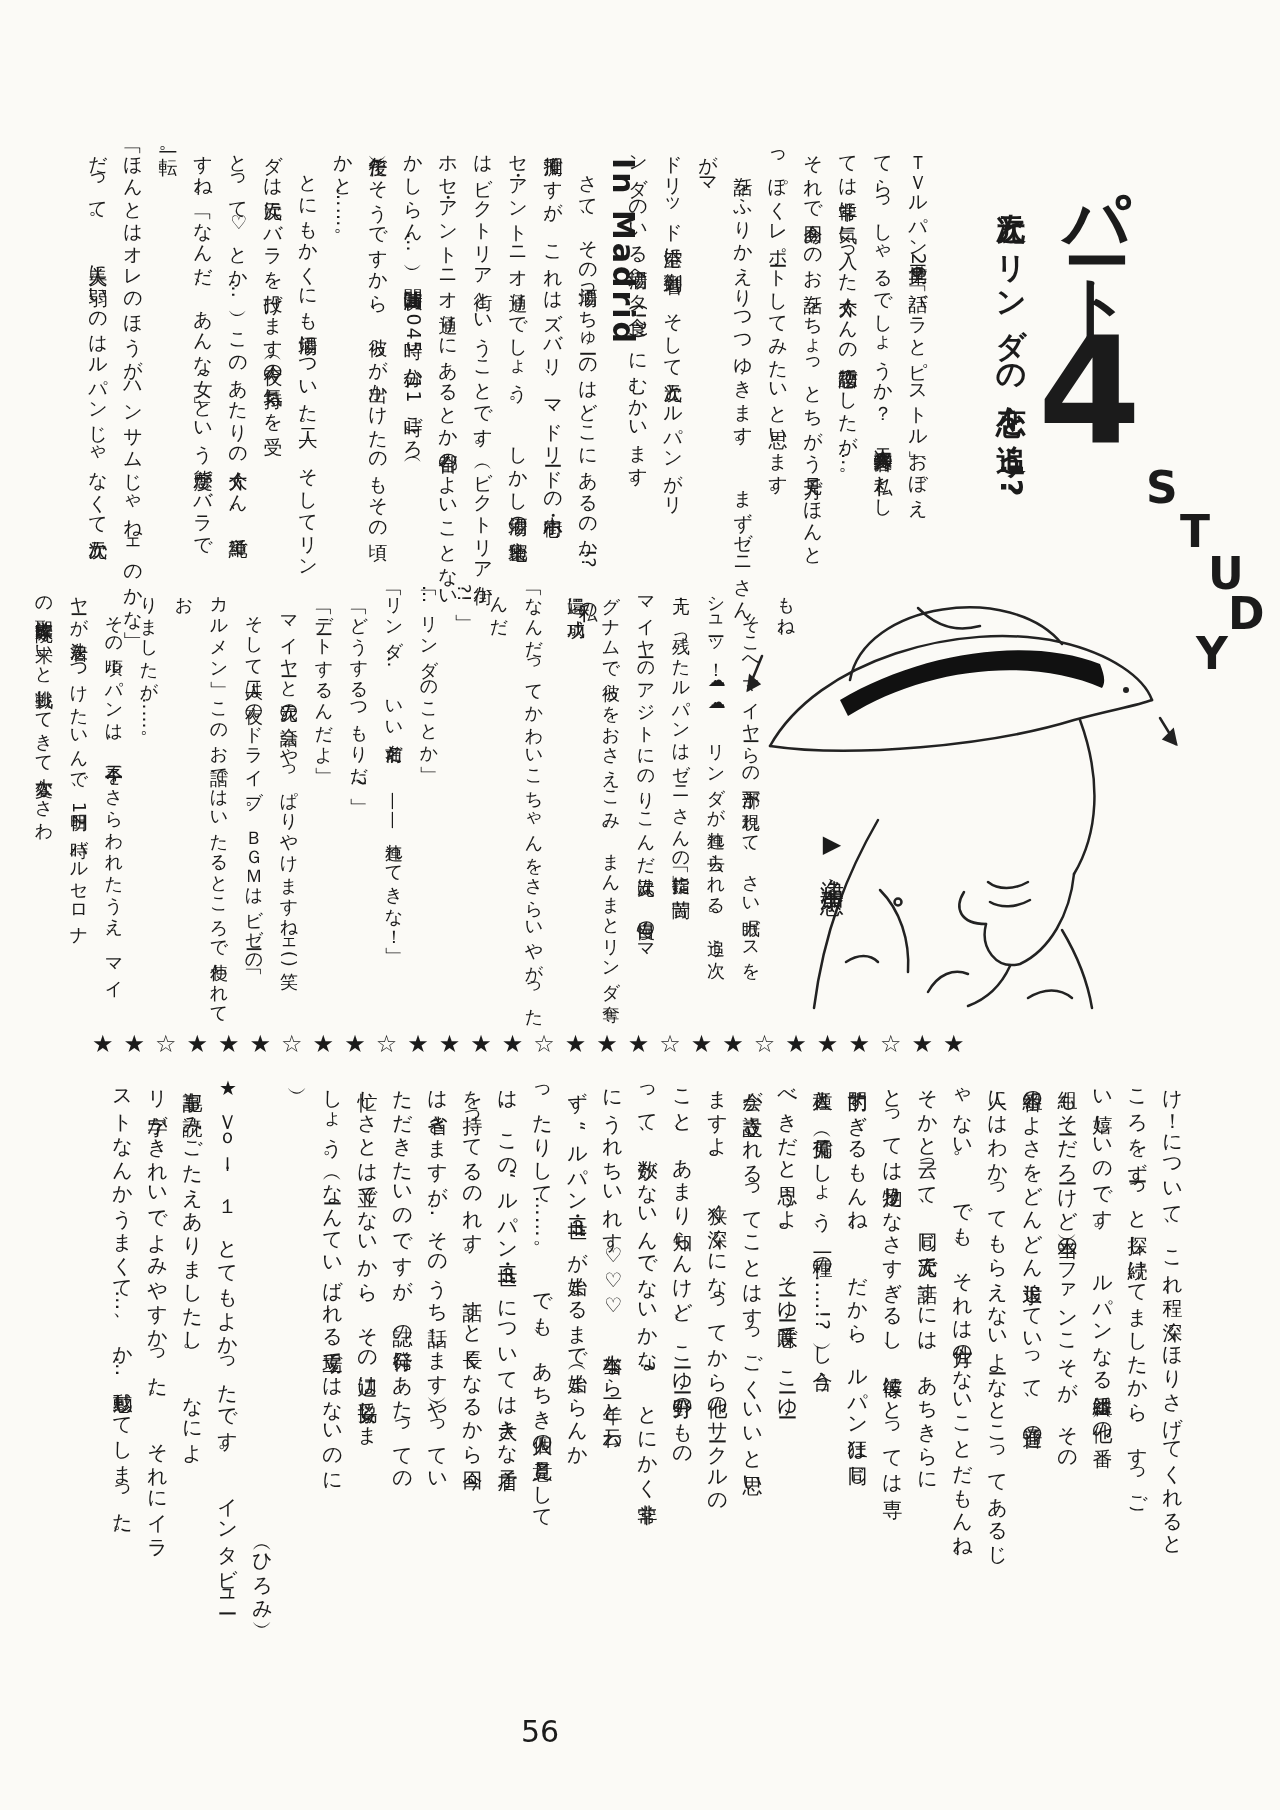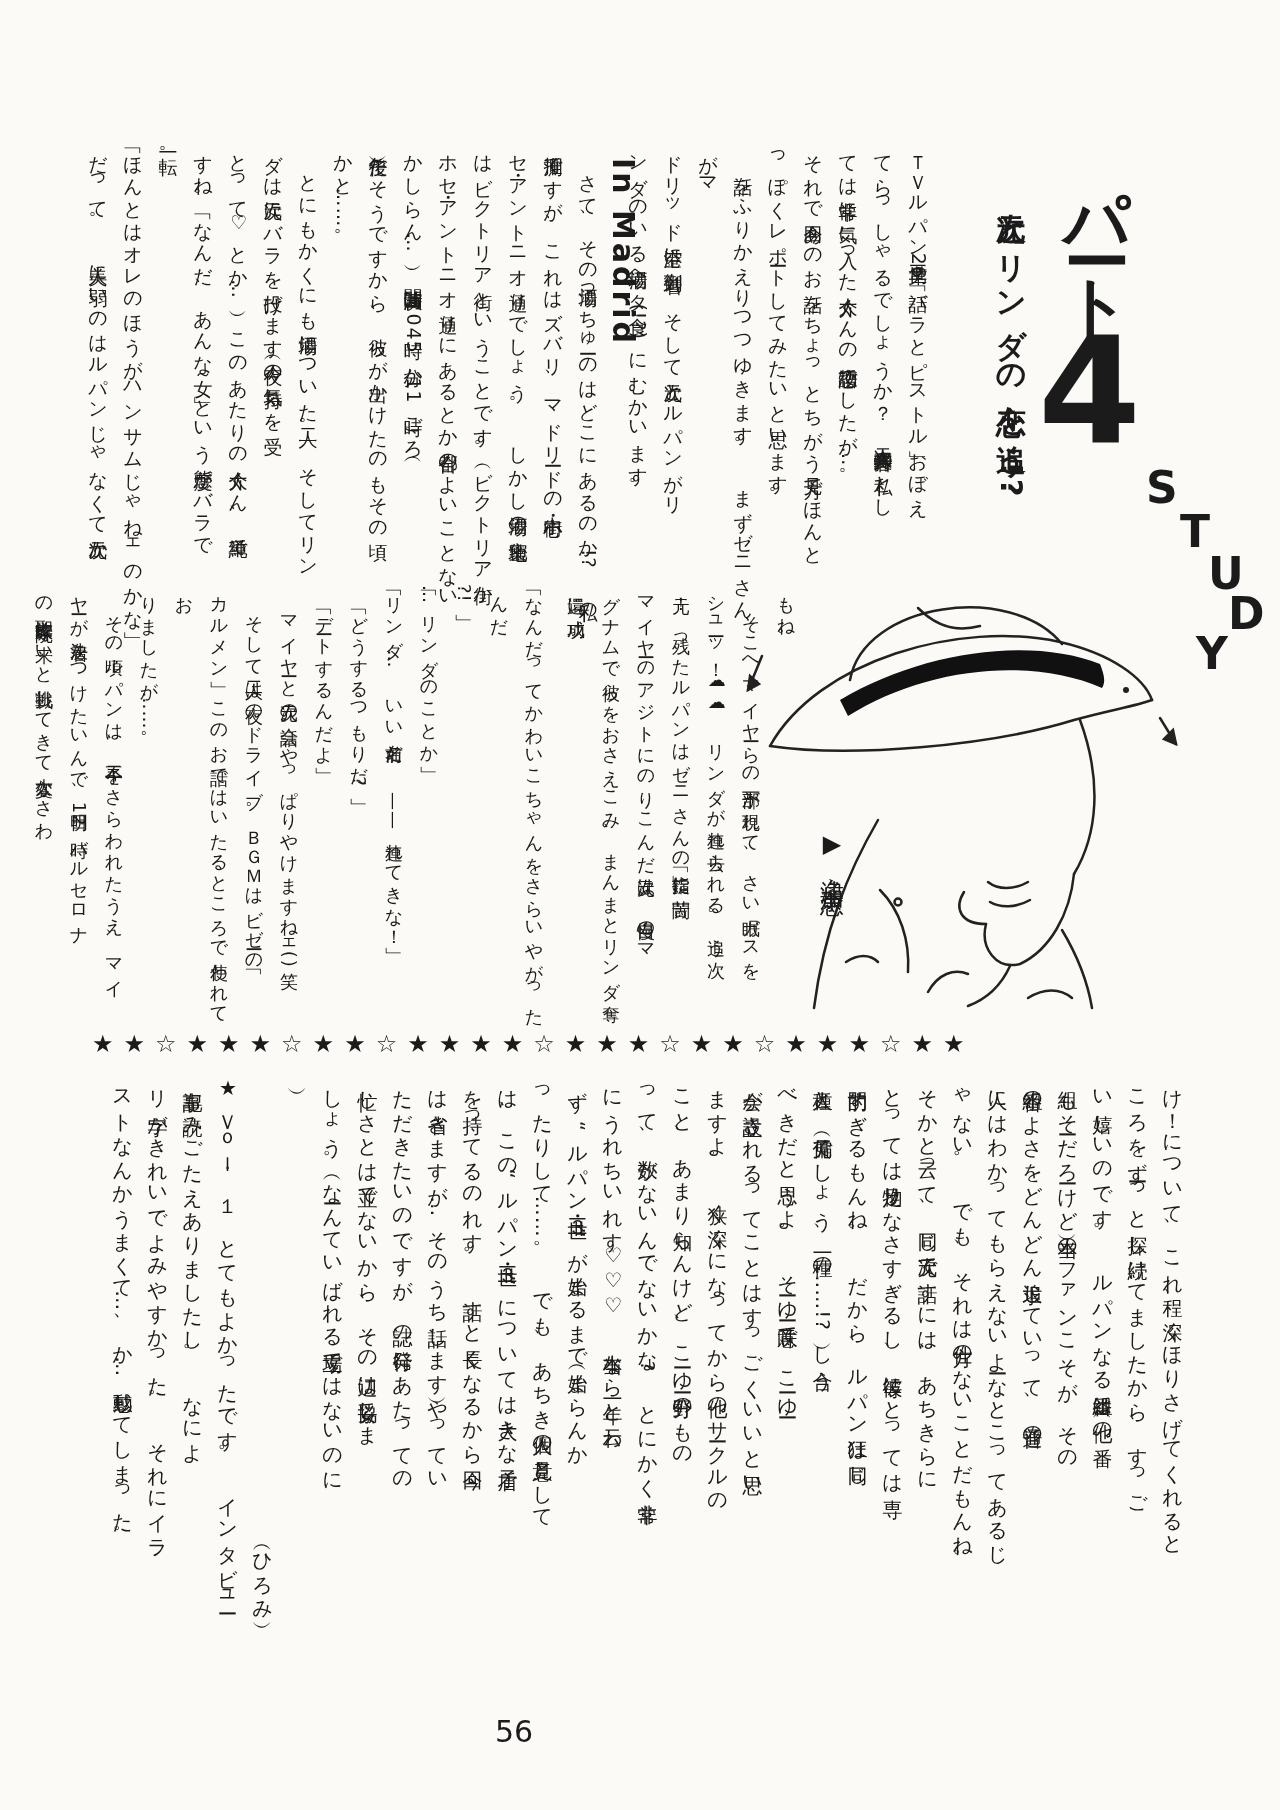--- a/index.html
+++ b/index.html
@@ -19,21 +19,21 @@
   #subtitle{top:190px;left:990px;height:400px;font-size:30px;font-weight:bold;letter-spacing:3px;}
   #intro-block{top:142px;left:652px;width:284px;height:480px;font-size:19px;line-height:35px;}
   #madrid-heading{top:158px;left:606px;height:320px;font-size:30px;font-weight:bold;letter-spacing:3px;}
   #madrid-block{top:142px;left:84px;width:522px;height:480px;font-size:19px;line-height:35px;}
   #story-block{top:584px;left:556px;width:248px;height:434px;font-size:18px;line-height:35px;}
   #dialogue-block{top:584px;left:94px;width:458px;height:434px;font-size:18px;line-height:35px;}
   #credit{top:830px;left:816px;height:190px;font-size:24px;text-orientation:upright;letter-spacing:3px;}
   #sketch{position:absolute;top:568px;left:728px;width:470px;height:448px;}
   #star-divider{position:absolute;top:1030px;left:92px;width:960px;font-size:24px;letter-spacing:10px;white-space:nowrap;overflow:hidden;}
   #letters-block{top:1076px;left:92px;width:1098px;height:624px;font-size:20px;line-height:35px;}
-  #page-number{position:absolute;top:1714px;left:464px;width:100px;text-align:center;font-size:30px;}
+  #page-number{position:absolute;top:1714px;left:490px;width:100px;text-align:center;font-size:30px;}
 </style>
 </head>
 <body>
 
 <div class="page">
 
   <div class="vblock" id="title-part">パート</div>
   <div id="title-number">4</div>
   <span class="study-letter" style="top:462px;left:1146px;">S</span>
   <span class="study-letter" style="top:506px;left:1180px;">T</span>

